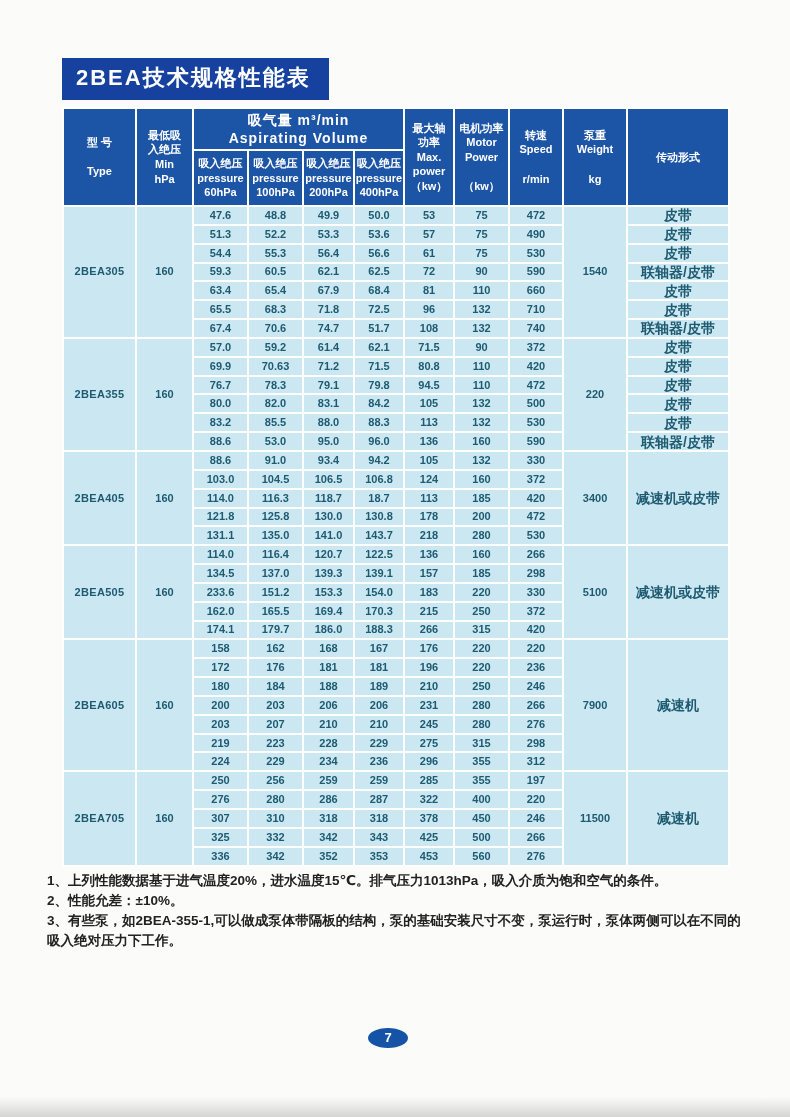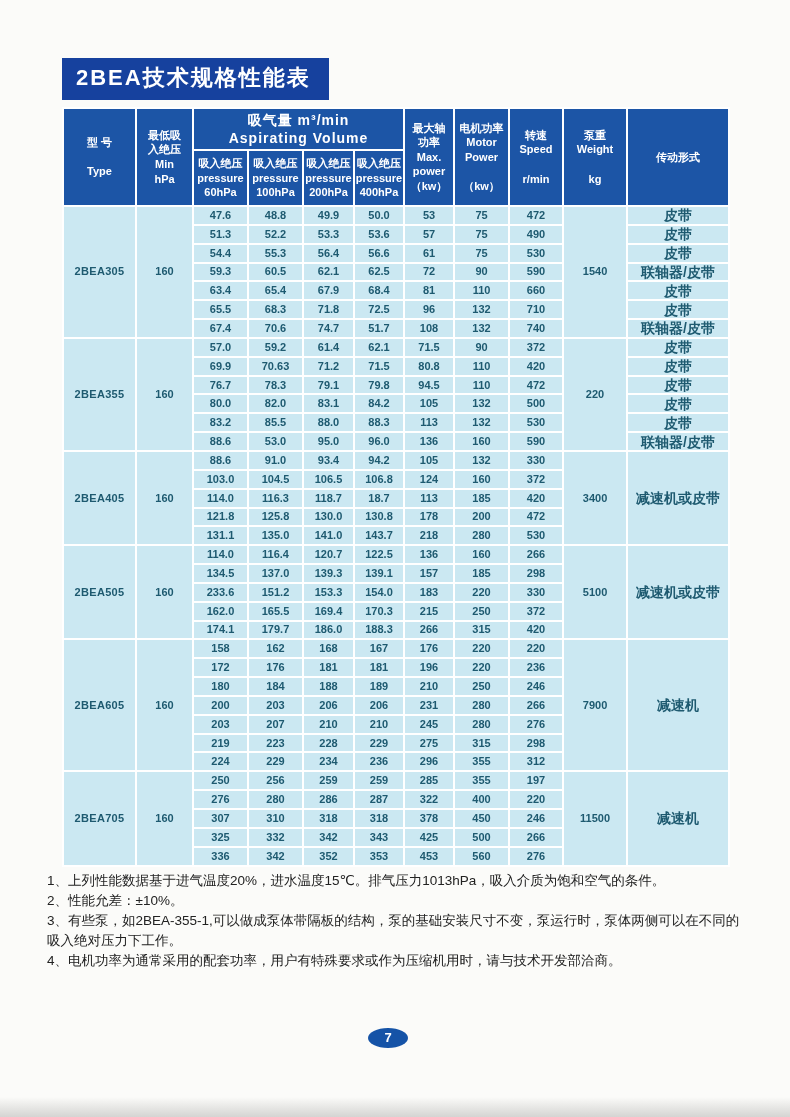--- a/index.html
+++ b/index.html
@@ -37,21 +37,21 @@
     background:var(--c-cell,#cbe8f2);
     color:var(--c-text,#1e5a70);
     font-size:11px;font-weight:bold;
     line-height:1;
   }
   tbody td.model-cell{font-size:11px;letter-spacing:0.3px;text-align:center;}
   tbody td.transmission-cell{font-size:14px;}
   .notes{
     position:absolute;left:47px;top:871px;width:702px;
     color:#222;font-size:13.5px;line-height:20px;
-    font-weight:normal;
+    font-weight:bold;
   }
   .notes .note{margin:0;}
   .page-num{
     position:absolute;left:368px;top:1028px;
     width:40px;height:20px;border-radius:50%;
     background:var(--c-badge,#1553a7);
     color:#fff;font-size:13px;font-weight:bold;
     text-align:center;line-height:20px;
   }
   .bottom-shadow{
@@ -477,20 +477,19 @@
           <td>276</td>
         </tr>
       </tbody>
     </table>
 </div>
 
 <div class="notes" id="notes">
     <div class="note">1、上列性能数据基于进气温度20%，进水温度15℃。排气压力1013hPa，吸入介质为饱和空气的条件。</div>
     <div class="note">2、性能允差：±10%。</div>
     <div class="note">3、有些泵，如2BEA-355-1,可以做成泵体带隔板的结构，泵的基础安装尺寸不变，泵运行时，泵体两侧可以在不同的吸入绝对压力下工作。</div>
-    <div class="note">4、电机功率为通常采用的配套功率，用户有特殊要求或作为压缩机用时，请与技术开发部洽商。</div>
   </div>
 
 <div class="page-num">
   <span>7</span>
 </div>
 
 <div class="bottom-shadow"></div>
 
 </body></html>

